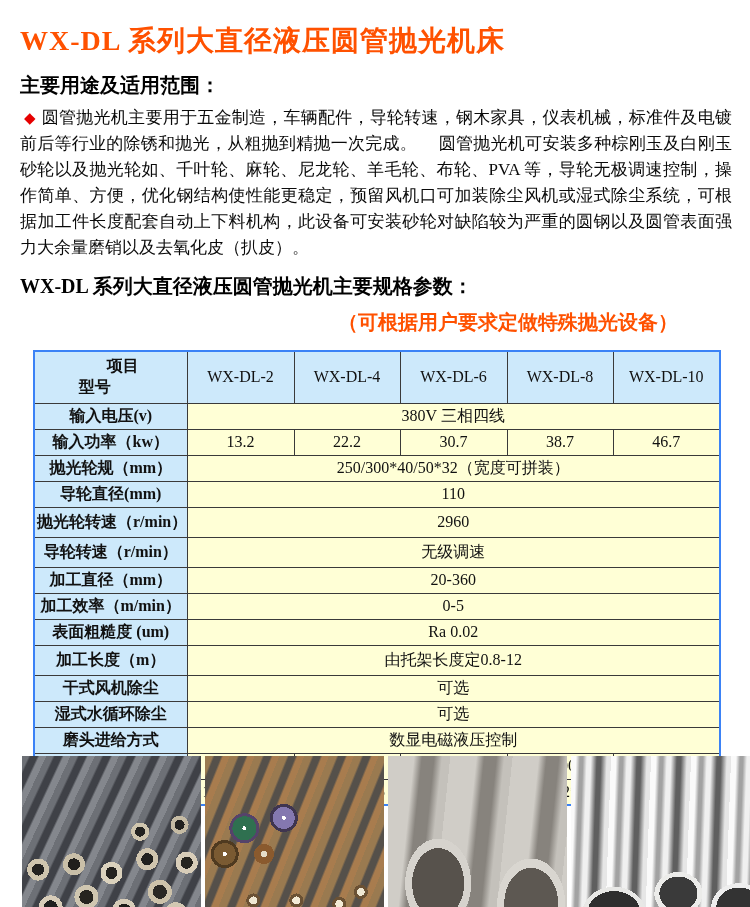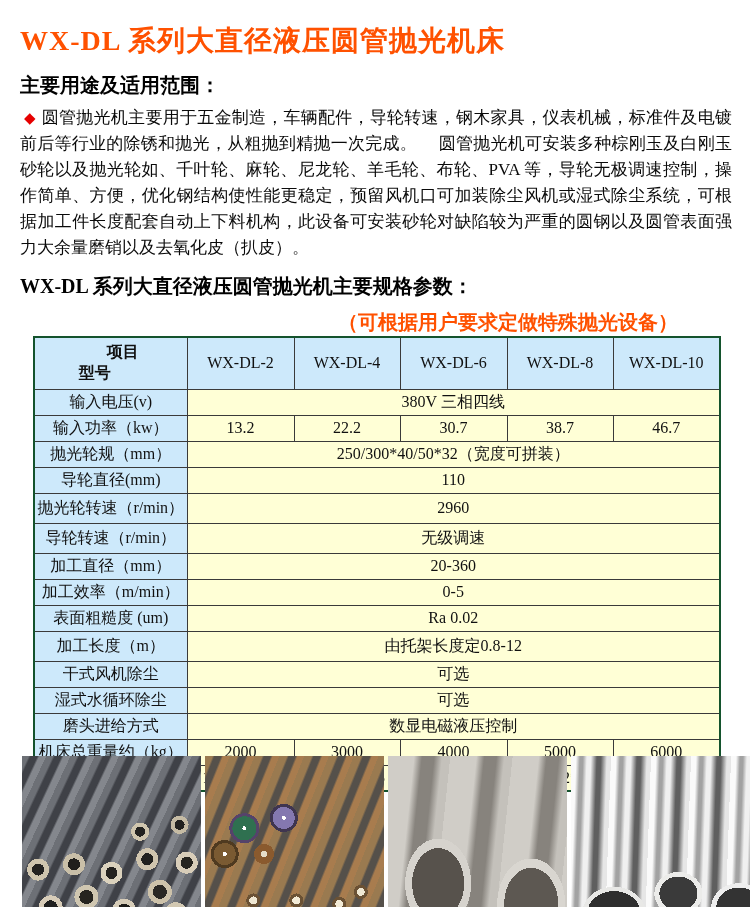--- a/index.html
+++ b/index.html
@@ -34,52 +34,52 @@
     line-height: 26px;
     text-align: justify;
     color: #0a0a0a;
   }
   .diamond {
     color: var(--bullet, #e60000);
     font-size: 15px;
     margin: 0 6px 0 4px;
   }
   .custom-note {
-    margin: 9px 0 0 338px;
+    margin: 9px 0 14px 338px;
     font-size: 20px;
     font-weight: bold;
     color: var(--accent, #ff5100);
     white-space: nowrap;
   }
 
   table.spec {
     margin-left: 33px;
     width: 686px;
     border-collapse: collapse;
-    border: 2px solid #14532d;
+    border: 2px solid #3b82f6;
     table-layout: fixed;
   }
   table.spec th, table.spec td {
     border: 1px solid #3a3a3a;
     text-align: center;
     vertical-align: middle;
     font-size: 16px;
     padding: 0 2px;
     overflow: hidden;
     white-space: nowrap;
   }
   table.spec th {
     background: var(--blue, #cde9fb);
     height: 52px;
     font-weight: normal;
     font-size: 16px;
   }
   td.label {
     background: var(--blue, #cde9fb);
-    font-weight: normal;
+    font-weight: bold;
     font-size: 16px;
   }
   td.val {
     background: var(--yellow, #ffffd6);
     font-weight: normal;
   }
   tr.r { height: 26px; }
   tr.tall { height: 30px; }
   .corner-cell { padding: 2px 0; }
   .corner-top { transform: translateX(12px); font-weight: bold; }

